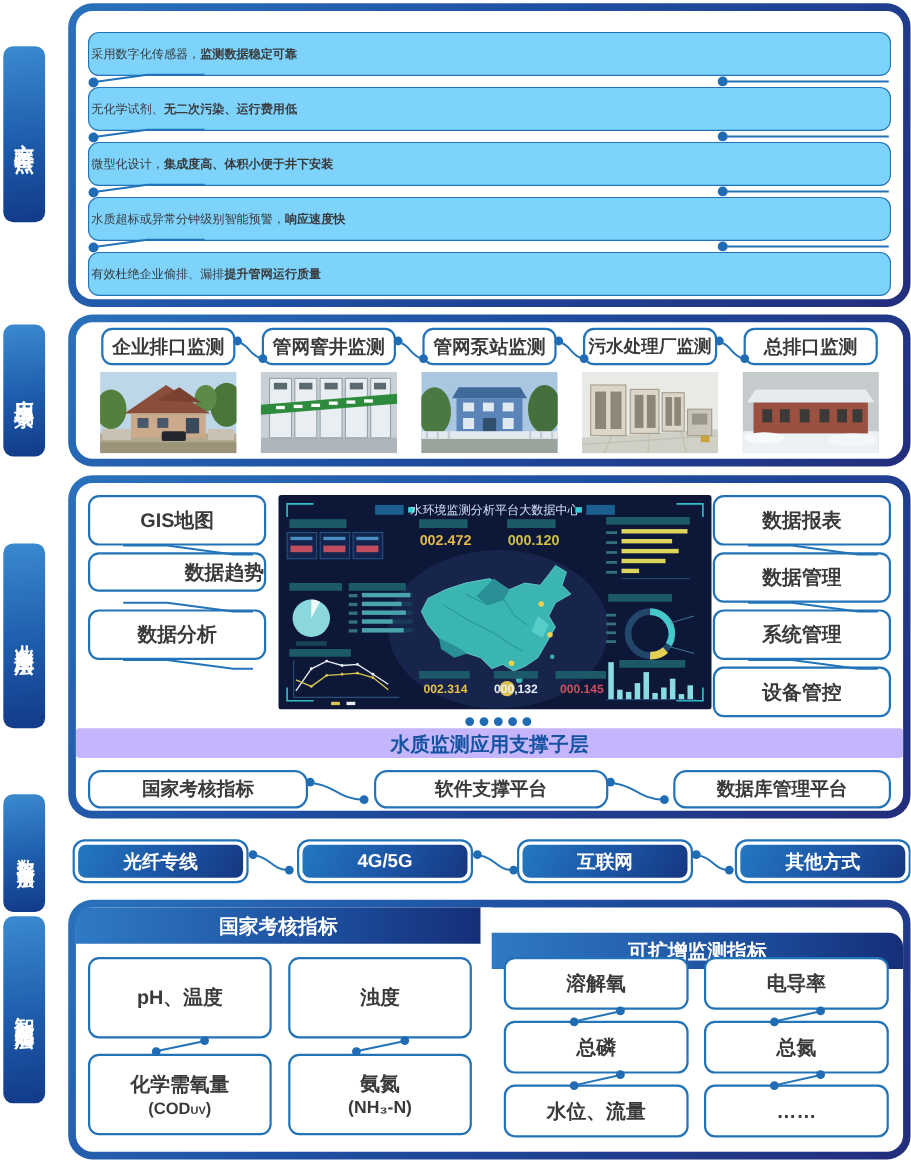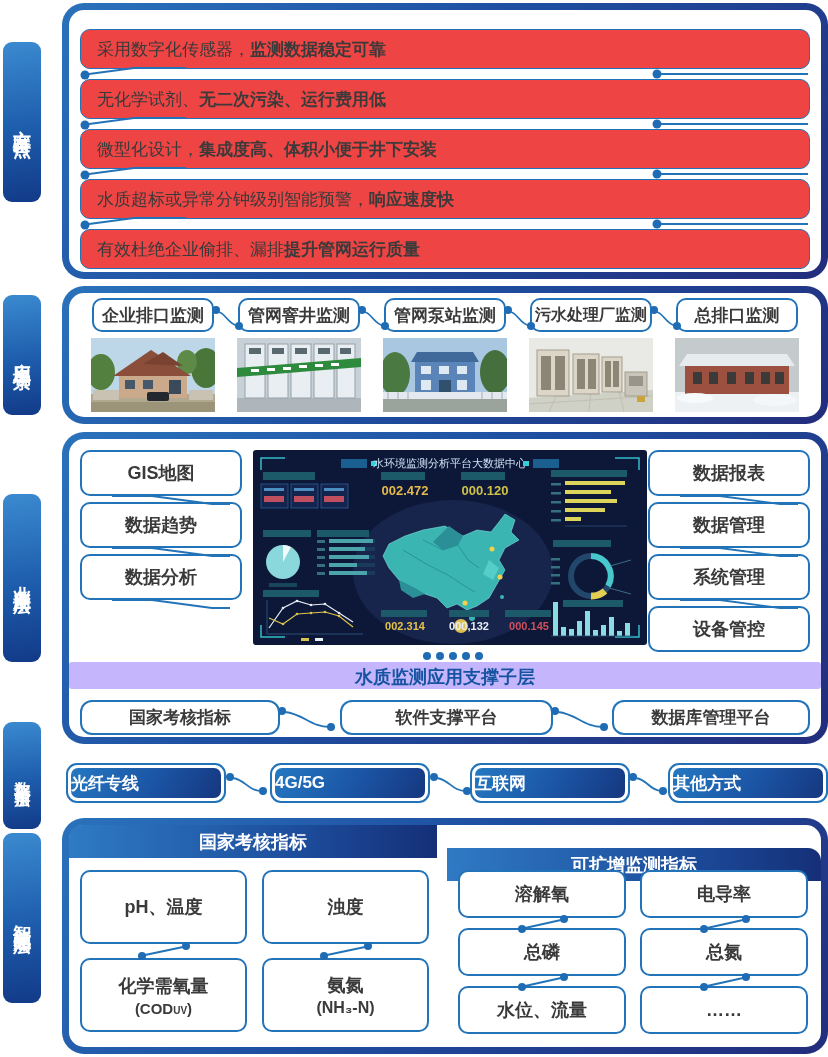--- a/index.html
+++ b/index.html
@@ -19,32 +19,32 @@
   .side-label{
     background:linear-gradient(172deg,#3b8ad0 0%,#1d5cab 55%,#123a88 100%);
     border-radius:9px;color:#fff;font-weight:bold;font-size:18px;
     display:flex;align-items:center;justify-content:center;
     writing-mode:vertical-rl;text-orientation:upright;letter-spacing:3px;
   }
   
   .obox{border:2px solid var(--accent);border-radius:10px;background:#fff;
     display:flex;flex-direction:column;align-items:center;justify-content:center;
     color:var(--text);box-sizing:border-box;text-align:center;}
-  .feature-row{border:1.5px solid var(--accent);border-radius:10px;background:#ef4444;
-    display:flex;align-items:center;padding-left:16px;box-sizing:border-box;
-    font-size:17px;color:var(--text);}
+  .feature-row{border:1.5px solid var(--accent);border-radius:10px;background:#7dd3fc;
+    display:flex;align-items:center;padding-left:2px;box-sizing:border-box;
+    font-size:11px;color:var(--text);}
   .feature-row b{font-weight:700;}
   .lbl-17{font-size:17px;font-weight:700;}
   .lbl-18{font-size:18px;font-weight:600;}
   .sub-line{font-size:15px;font-weight:600;margin-top:2px;}
   .sub-small{font-size:10px;}
   .pill{border:2px solid var(--accent);border-radius:11px;background:#fff;padding:3px;box-sizing:border-box;}
   .pill-core{width:100%;height:100%;border-radius:7px;
     background:linear-gradient(120deg,#2478c2 0%,#1b54a4 55%,#16377f 100%);
-    display:flex;align-items:center;color:#fff;font-weight:700;font-size:17px;}
+    display:flex;align-items:center;justify-content:center;color:#fff;font-weight:700;font-size:17px;}
   .band{background:#c4b5fd;border-radius:3px;display:flex;align-items:flex-end;justify-content:center;
     color:#1553a0;font-weight:700;font-size:18px;}
   .hdr-half{display:flex;align-items:center;justify-content:center;color:#fff;font-weight:700;font-size:18px;
     background:linear-gradient(90deg,#2f7ac4 0%,#1d4f9e 60%,#152f78 100%);}
   svg text{font-family:"Liberation Sans","DejaVu Sans",sans-serif;}
   .conn{overflow:visible;}
 </style>
 </head>
 <body>
 
@@ -277,21 +277,21 @@
       <ellipse cx="100" cy="62" rx="22" ry="6" fill="#f3f7f9"></ellipse>
   </svg>
 
   <div class="abs shell" style="left:62px;top:432px;width:766px;height:312px;">
     <div class="shell-inner"></div>
   </div>
 
   <div class="abs obox lbl-18" style="left:80px;top:450px;width:162px;height:46px;">
       <span>GIS地图</span>
     </div>
-  <div class="abs obox lbl-18" style="left:80px;top:502px;width:162px;height:46px;">
+  <div class="abs obox lbl-18" style="left:80px;top:502px;width:162px;height:36px;align-items:flex-end;">
       <span>数据趋势</span>
     </div>
   <div class="abs obox lbl-18" style="left:80px;top:554px;width:162px;height:46px;">
       <span>数据分析</span>
     </div>
   <svg class="abs conn" style="left:112px;top:493px;" width="120" height="14">
       <polyline points="0,3 40,3 100,11 118,11" fill="none" stroke="#2273b8" stroke-width="1.8"></polyline>
     </svg>
   <svg class="abs conn" style="left:112px;top:545px;" width="120" height="14">
       <polyline points="0,3 40,3 100,11 118,11" fill="none" stroke="#2273b8" stroke-width="1.8"></polyline>

